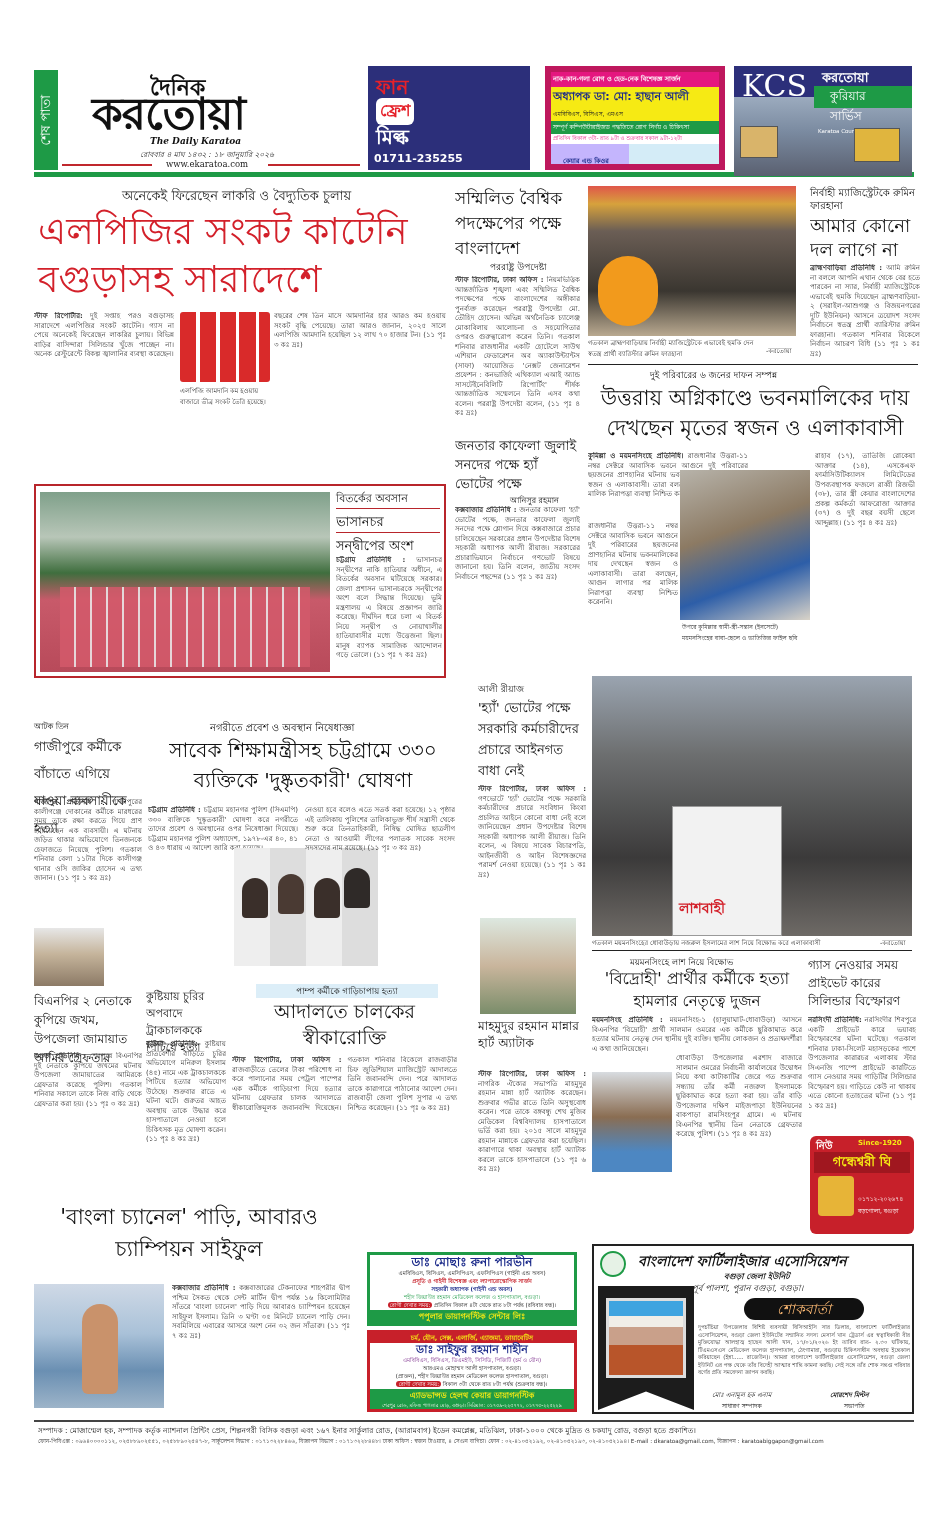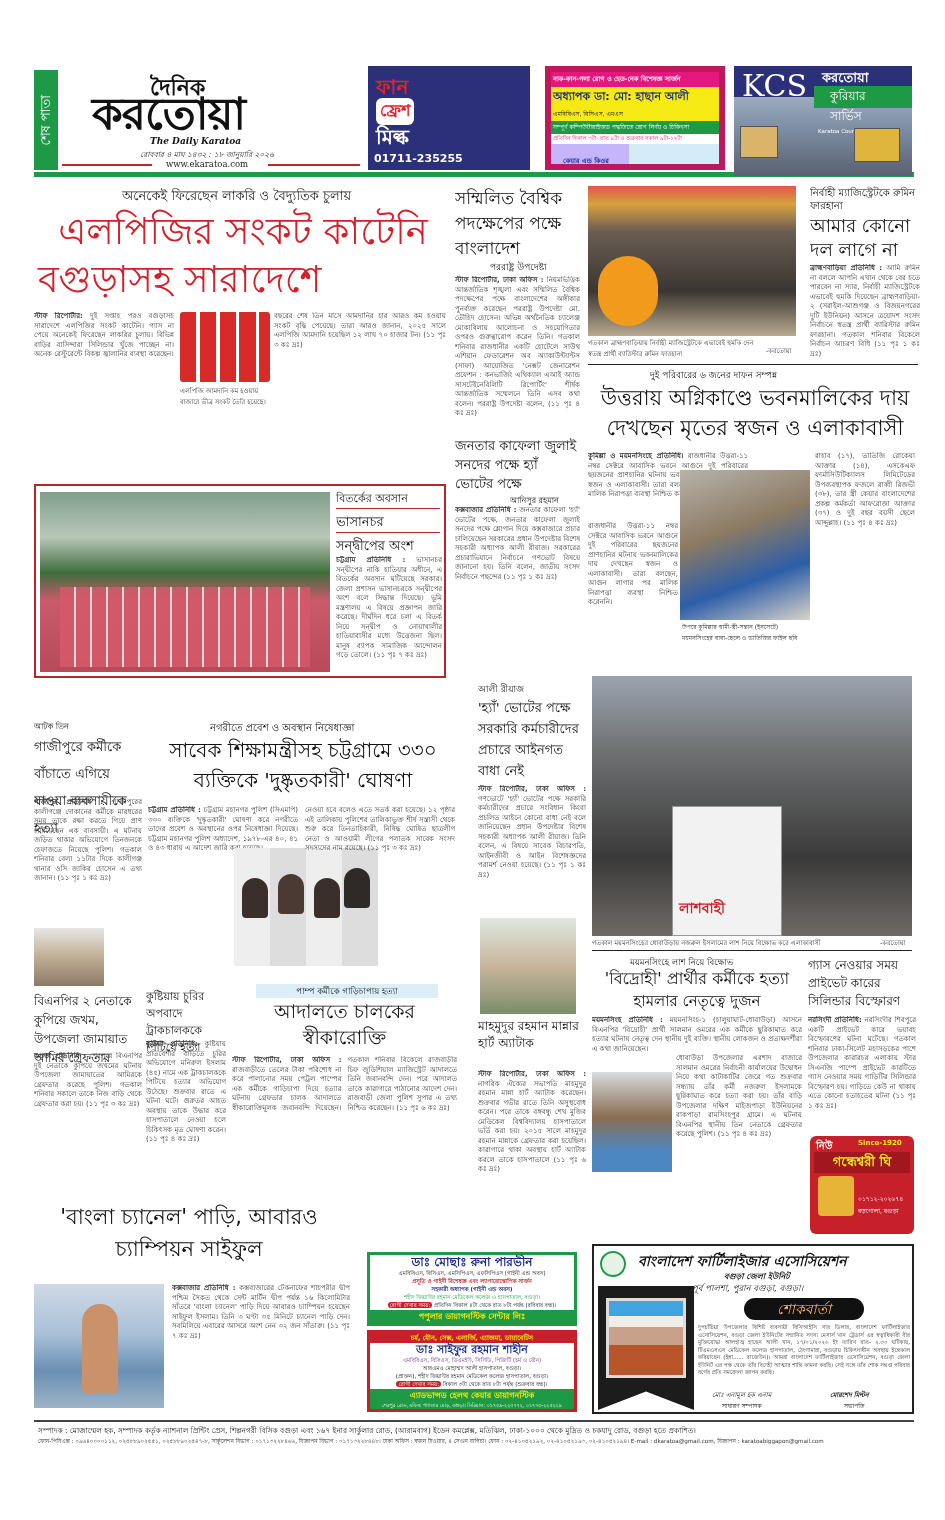--- a/index.html
+++ b/index.html
@@ -63,21 +63,21 @@
     <div class="abs" style="left:80px;top:20px;width:98px;height:22px;background:#1e9a46">
       <div style="color:#fff;font-size:12px;padding:1px 16px">কুরিয়ার সার্ভিস</div>
       <div style="color:#fff;font-size:5.5px;padding:0 4px">Karatoa Courier Service</div>
     </div>
   </div>
   <div style="position:absolute;left:6px;top:60px;width:38px;height:32px;background:#d9b46a;border:1px solid #555"></div>
   <div style="position:absolute;left:120px;top:62px;width:46px;height:34px;background:#e0b53e;border:1px solid #555"></div>
 </div>
 
 <div class="abs" style="left:122px;top:186px;font-size:13px;color:#222">অনেকেই ফিরেছেন লাকরি ও বৈদ্যুতিক চুলায়</div>
-<div class="abs" style="left:38px;top:210px;width:410px;font-size:37px;color:#d3202a;text-align:center;line-height:44px">এলপিজির সংকট কাটেনি</div>
+<div class="abs" style="left:38px;top:210px;width:410px;font-size:37px;color:#d3202a;text-align:left;line-height:44px">এলপিজির সংকট কাটেনি</div>
 <div class="abs" style="left:38px;top:258px;width:410px;font-size:37px;color:#d3202a;line-height:44px">বগুড়াসহ সারাদেশে</div>
 
 <div class="abs txt" style="left:34px;top:312px;width:140px;height:170px">
   <b>স্টাফ রিপোর্টার:</b> <span>দুই সপ্তাহ পরও বগুড়াসহ সারাদেশে এলপিজির সংকট কাটেনি। গ্যাস না পেয়ে অনেকেই ফিরেছেন লাকরির চুলায়। বিভিন্ন বাড়ির বাসিন্দারা সিলিন্ডার খুঁজে পাচ্ছেন না। অনেক রেস্টুরেন্টে বিকল্প জ্বালানির ব্যবস্থা করেছেন।</span>
 </div>
 <div class="abs" style="left:180px;top:312px;width:90px;height:70px;background:linear-gradient(90deg,#d92a2a 0 18%,#fff 18% 22%,#d92a2a 22% 40%,#fff 40% 44%,#d92a2a 44% 62%,#fff 62% 66%,#d92a2a 66% 84%,#fff 84% 88%,#d92a2a 88%);border-radius:3px"></div>
 <div class="abs cap" style="left:180px;top:386px;width:90px;font-size:6.5px">এলপিজি আমদানি কম হওয়ায় বাজারে তীব্র সংকট তৈরি হয়েছে।</div>
 <div class="abs txt" style="left:274px;top:312px;width:172px;height:160px">
   <span>বছরের শেষ তিন মাসে আমদানির হার আরও কম হওয়ায় সংকট বৃদ্ধি পেয়েছে। তারা আরও জানান, ২০২৫ সালে এলপিজি আমদানি হয়েছিল ১২ লাখ ৭০ হাজার টন।</span> <span>(১১ পৃঃ ৩ কঃ দ্রঃ)</span>
 </div>

